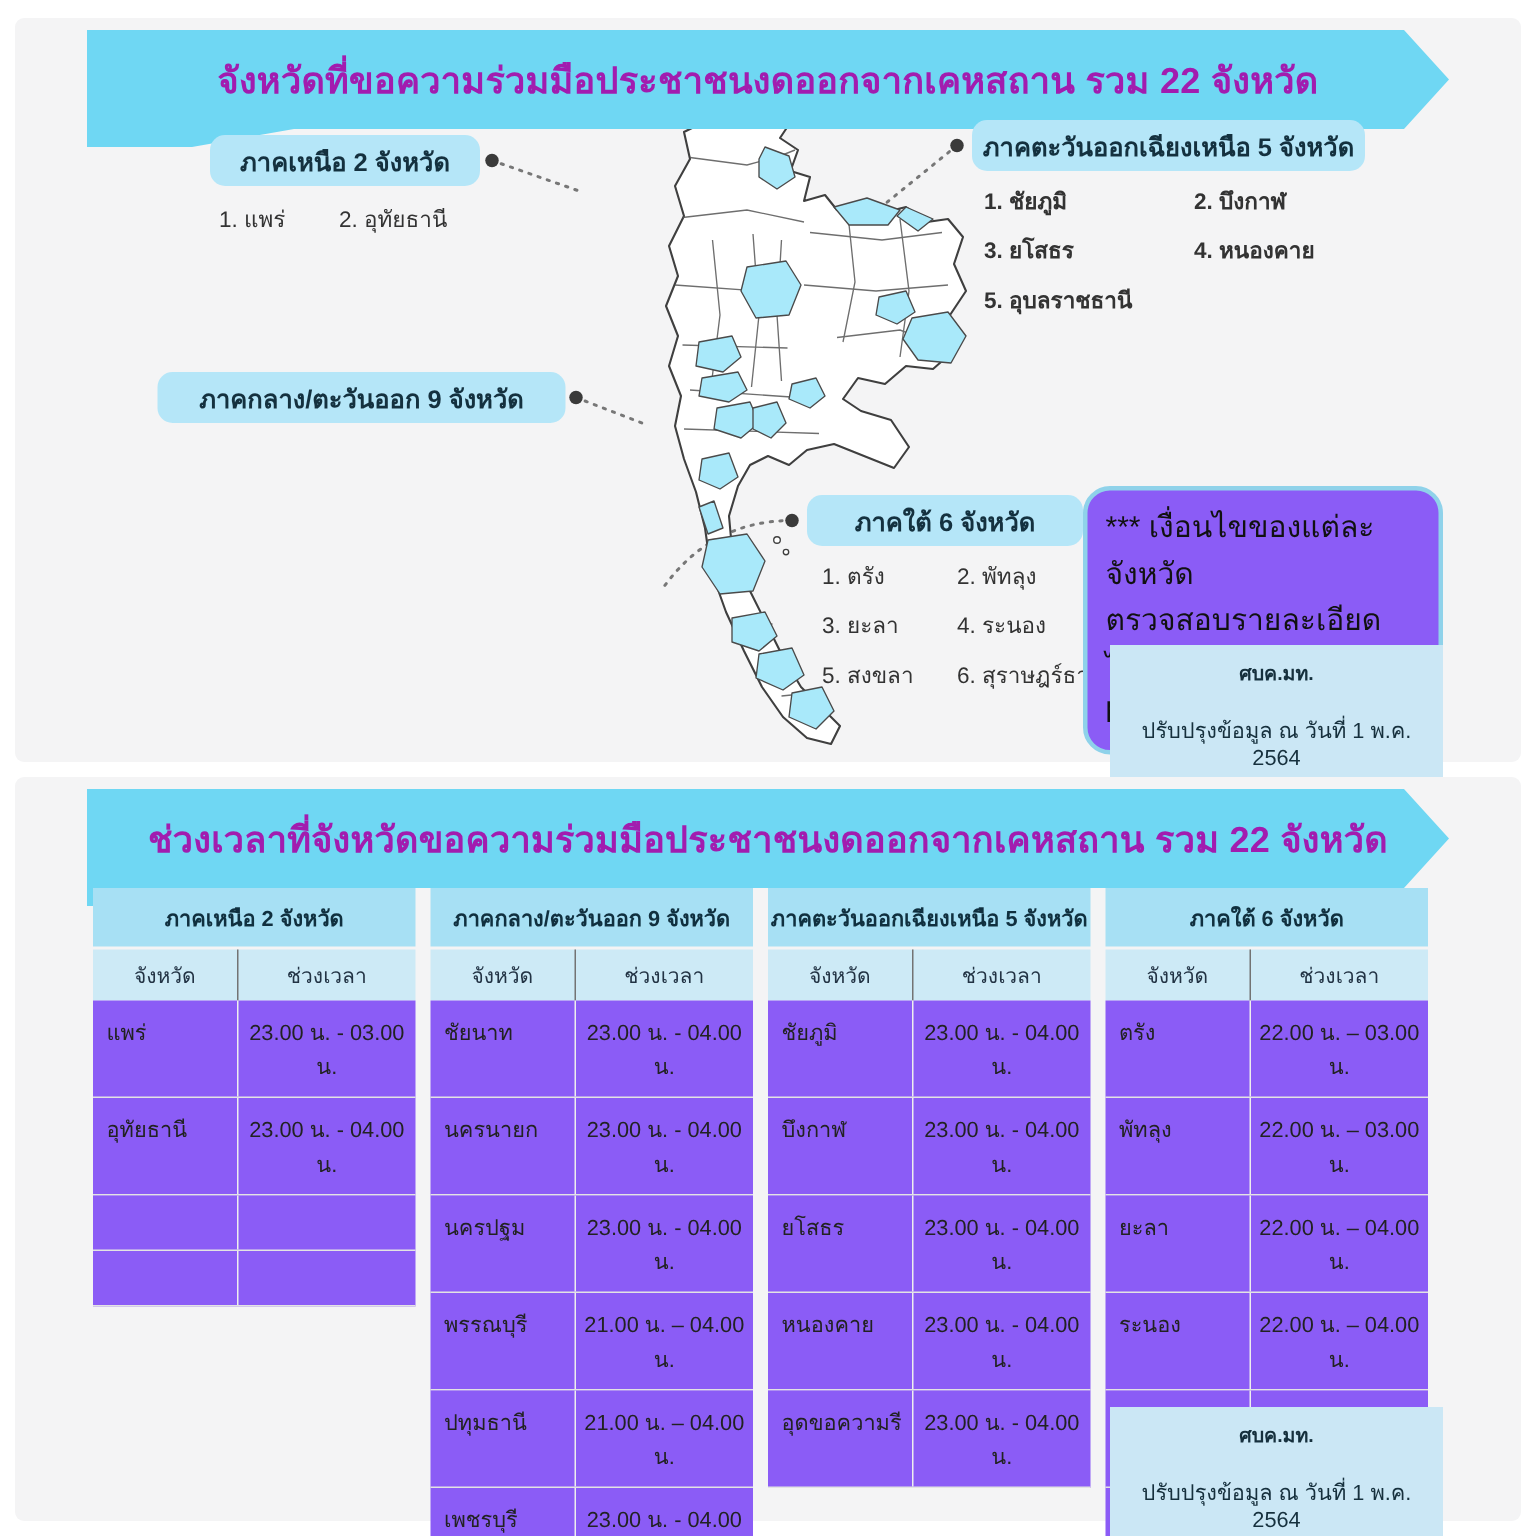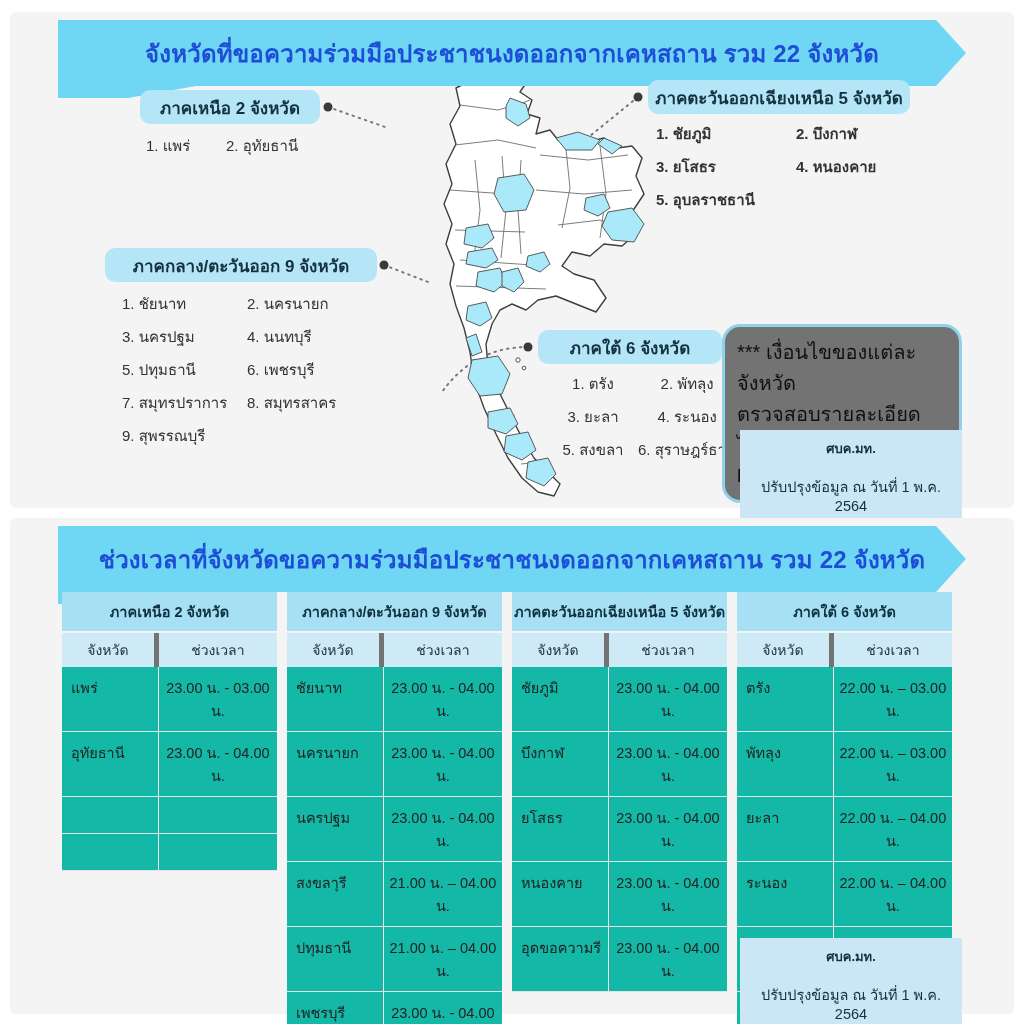--- a/index.html
+++ b/index.html
@@ -9,59 +9,59 @@
   .panel { position:absolute; left:10px; width:1004px; height:496px; background:#f4f4f5; border-radius:6px; }
   #panel-top { top:12px; }
   #panel-bottom { top:518px; }
 
   
   .banner { position:absolute; left:48px; top:8px; width:908px; height:78px;
             background:#6fd7f3;
             clip-path:polygon(0px 0px, 878px 0px, 908px 33px, 878px 66px, 138px 66px, 70px 78px, 0px 78px); }
   .banner .banner-text { position:absolute; left:0; top:0; width:100%; height:66px;
             display:flex; align-items:center; justify-content:center;
-            font-size:24px; font-weight:bold; color:#1d4ed8; letter-spacing:.2px; }
+            font-size:24px; font-weight:bold; color:#a21caf; letter-spacing:.2px; }
 
   
   svg.map-layer { position:absolute; left:0; top:0; }
 
   
   .callout-label { position:absolute; background:#b5e6f8; border-radius:10px;
             display:flex; align-items:center; justify-content:center;
             font-size:17px; font-weight:bold; color:#14313f; height:34px; }
   .callout-items { position:absolute; display:grid; row-gap:9px; font-size:15px; color:#333; }
 
   #co-north-items   { grid-template-columns:80px auto; }
   #co-ne-items      { grid-template-columns:140px auto; }
   #co-central-items { grid-template-columns:125px auto; }
-  #co-south-items   { grid-template-columns:90px auto;text-align:center; }
-
-  
-  .note { position:absolute; left:712px; top:312px; width:240px; background:#737373;
+  #co-south-items   { grid-template-columns:90px auto; }
+
+  
+  .note { position:absolute; left:712px; top:312px; width:240px; background:#8b5cf6;
           border:3px solid #8fd2ea; border-radius:18px; padding:10px 12px;
           font-size:20px; line-height:1.55; color:#111; }
   .note .note-url { font-size:19px; }
 
   
   .credit { position:absolute; width:222px; background:#cbe7f5; text-align:center;
             padding:8px 4px 10px; color:#16303d; }
   .credit .credit-org { font-weight:bold; font-size:13px; margin-bottom:3px; }
   .credit .credit-line { font-size:14.5px; margin-top:16px; }
   #credit-top { left:730px; top:418px; }
   #credit-bottom { left:730px; top:420px; }
 
   
   .rtable { position:absolute; top:74px; width:215px; }
   .rtable .region-hdr { background:#a7e0f4; text-align:center; font-weight:bold;
             font-size:14.5px; color:#10303f; padding:8px 1px; }
   .rtable .col-hdr { display:flex; background:#cdeaf6; margin-top:2px; font-size:14px; color:#234; }
   .rtable .col-hdr > div { padding:6px 2px; text-align:center; }
-  .rtable .col-hdr .c1 { width:45%; border-right:5px solid #737373; }
+  .rtable .col-hdr .c1 { width:45%; border-right:1px solid #737373; }
   .rtable .col-hdr .c2 { width:55%; }
-  .rtable .trow { display:flex; background:#14b8a6; border-bottom:1px solid #e3e3e3; font-size:14.5px;justify-content:flex-end; }
+  .rtable .trow { display:flex; background:#8b5cf6; border-bottom:1px solid #e3e3e3; font-size:14.5px;justify-content:flex-end; }
   .rtable .trow .name { width:45%; padding:9px 2px 9px 9px; border-right:1px solid #eeeeee; min-height:36px; }
   .rtable .trow .time { width:55%; padding:9px 1px; text-align:center; min-height:36px; }
 
   #table-north   { left:52px; }
   #table-central { left:277px; }
   #table-ne      { left:502px; }
   #table-south   { left:727px; }
 </style>
 </head>
 <body>
@@ -151,32 +151,20 @@
   <div class="callout-items" id="co-ne-items" style="left:646px; top:110px;font-weight:bold;">
 
   <div>1. ชัยภูมิ</div>
       <div>2. บึงกาฬ</div>
       <div>3. ยโสธร</div>
       <div>4. หนองคาย</div>
       <div>5. อุบลราชธานี</div>
     </div>
 
   <div class="callout-label" id="co-central-label" style="left:95px; top:236px; width:272px;">ภาคกลาง/ตะวันออก 9 จังหวัด</div>
-  <div class="callout-items" id="co-central-items" style="left:112px; top:280px;">
-
-  <div>1. ชัยนาท</div>
-      <div>2. นครนายก</div>
-      <div>3. นครปฐม</div>
-      <div>4. นนทบุรี</div>
-      <div>5. ปทุมธานี</div>
-      <div>6. เพชรบุรี</div>
-      <div>7. สมุทรปราการ</div>
-      <div>8. สมุทรสาคร</div>
-      <div>9. สุพรรณบุรี</div>
-    </div>
 
   <div class="callout-label" id="co-south-label" style="left:528px; top:318px; width:184px;">ภาคใต้ 6 จังหวัด</div>
   <div class="callout-items" id="co-south-items" style="left:538px; top:360px;">
 
   <div>1. ตรัง</div>
       <div>2. พัทลุง</div>
       <div>3. ยะลา</div>
       <div>4. ระนอง</div>
       <div>5. สงขลา</div>
       <div>6. สุราษฎร์ธานี</div>
@@ -248,21 +236,21 @@
           <div class="name">นครนายก</div>
           <div class="time">23.00 น. - 04.00 น.</div>
         </div>
 
         <div class="trow">
           <div class="name">นครปฐม</div>
           <div class="time">23.00 น. - 04.00 น.</div>
         </div>
 
         <div class="trow">
-          <div class="name">สงขลาุรี</div>
+          <div class="name">พรรณบุรี</div>
           <div class="time">21.00 น. – 04.00 น.</div>
         </div>
 
         <div class="trow">
           <div class="name">ปทุมธานี</div>
           <div class="time">21.00 น. – 04.00 น.</div>
         </div>
 
         <div class="trow">
           <div class="name">เพชรบุรี</div>

